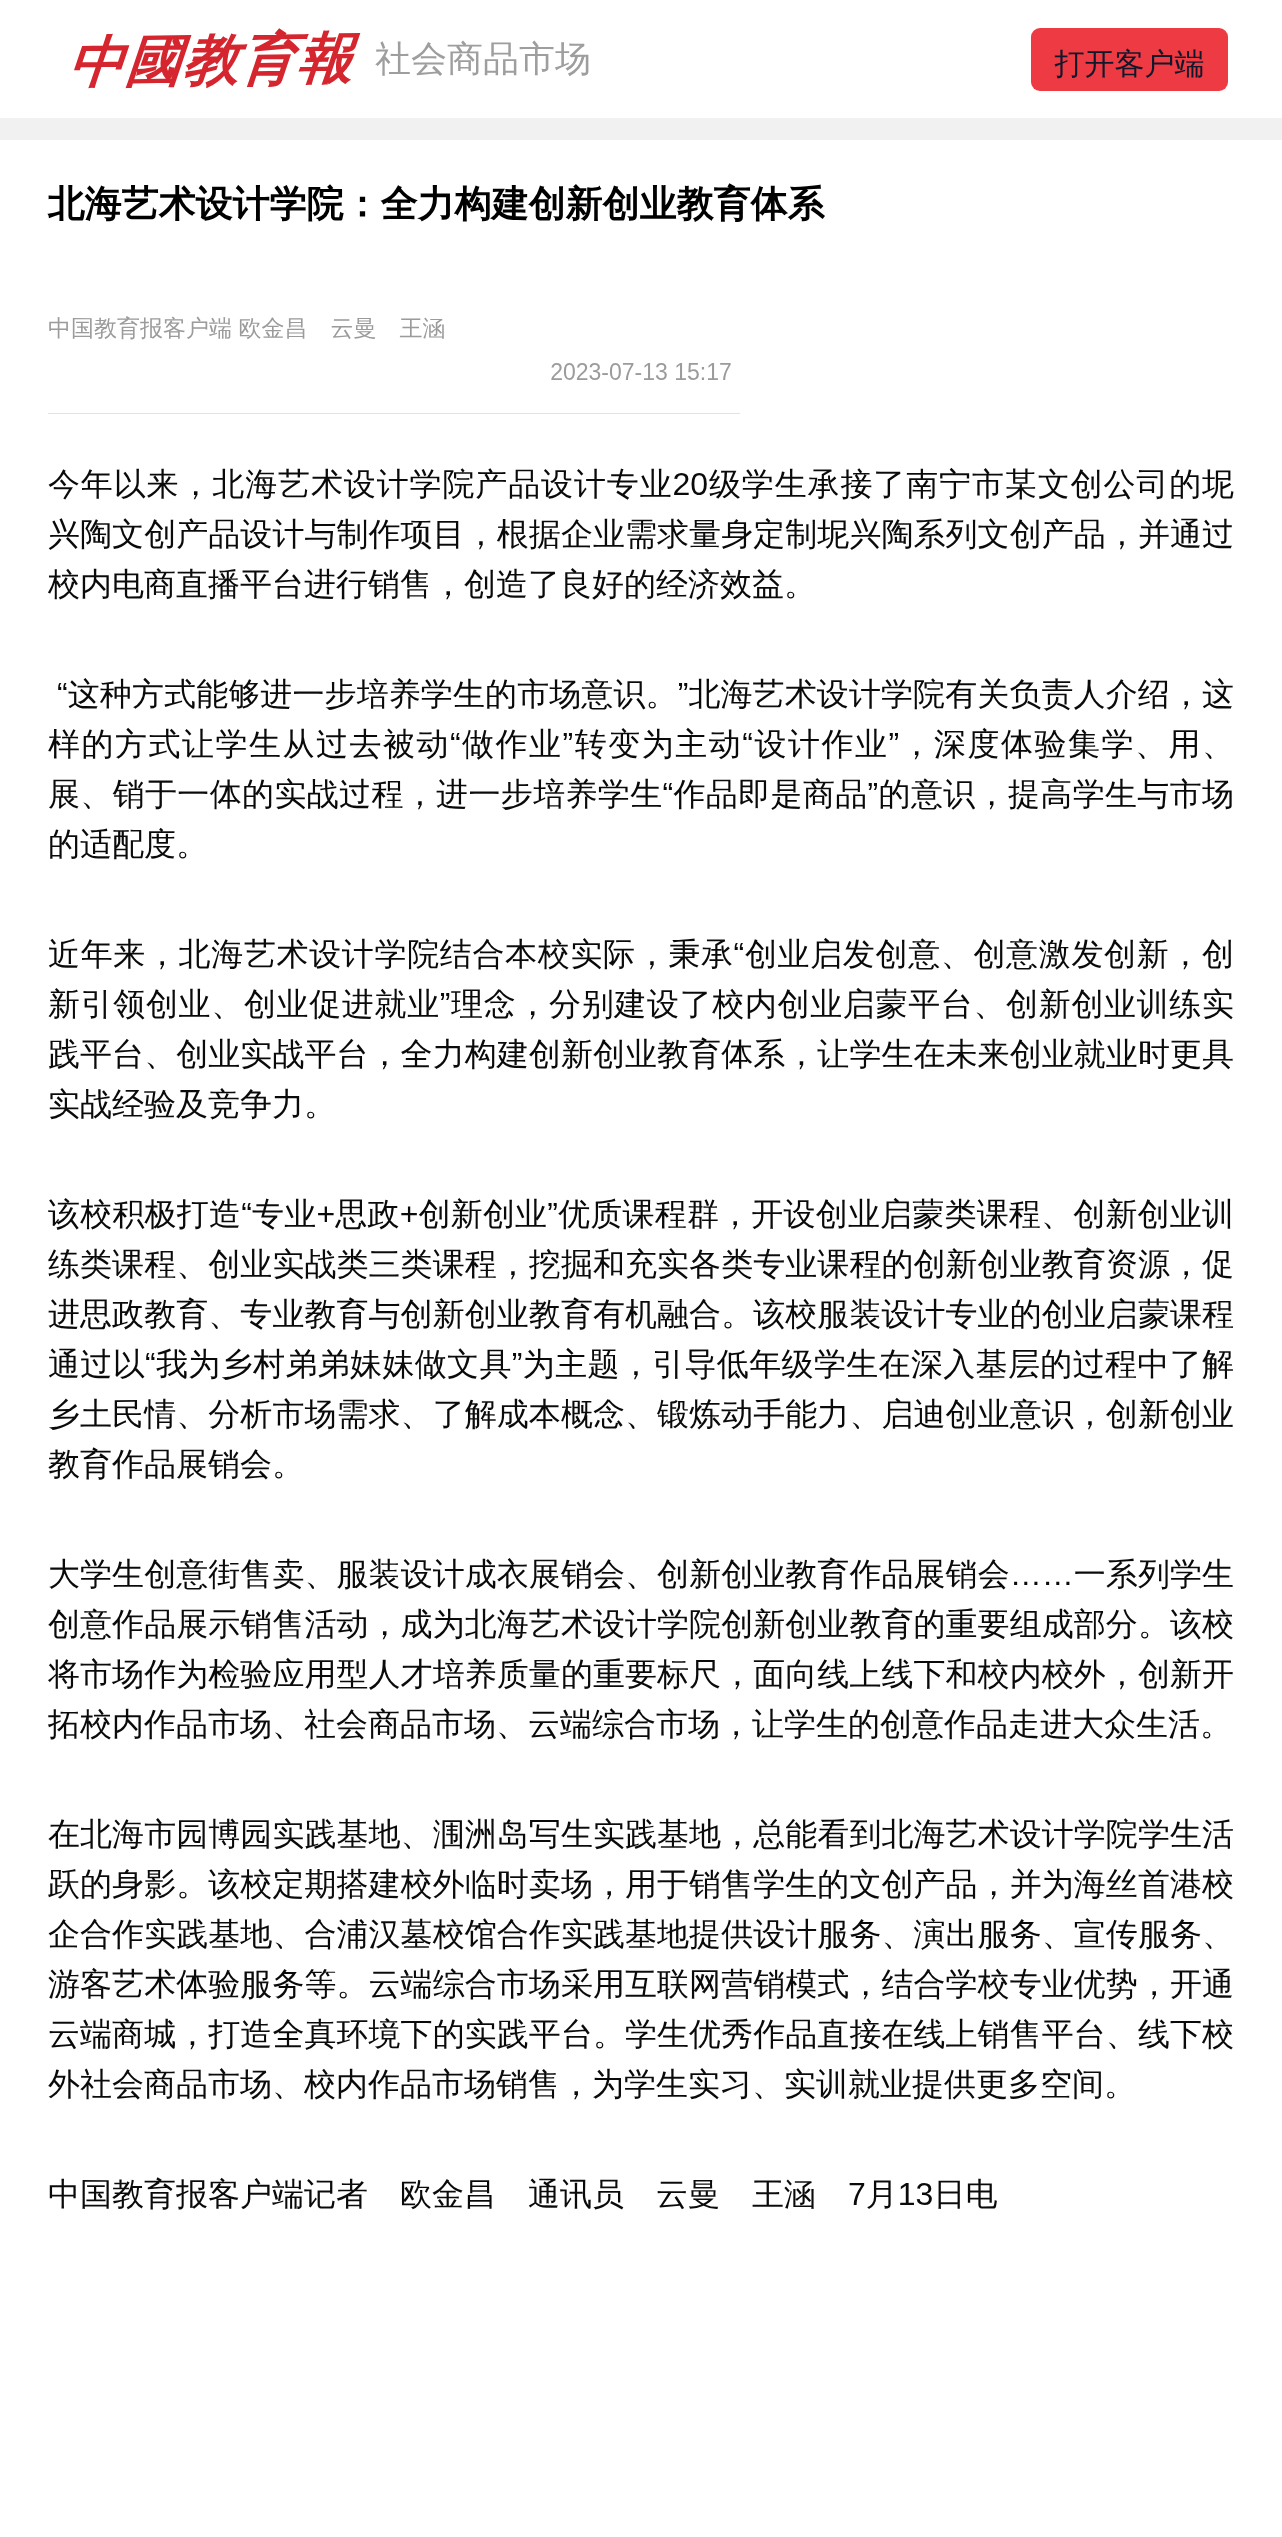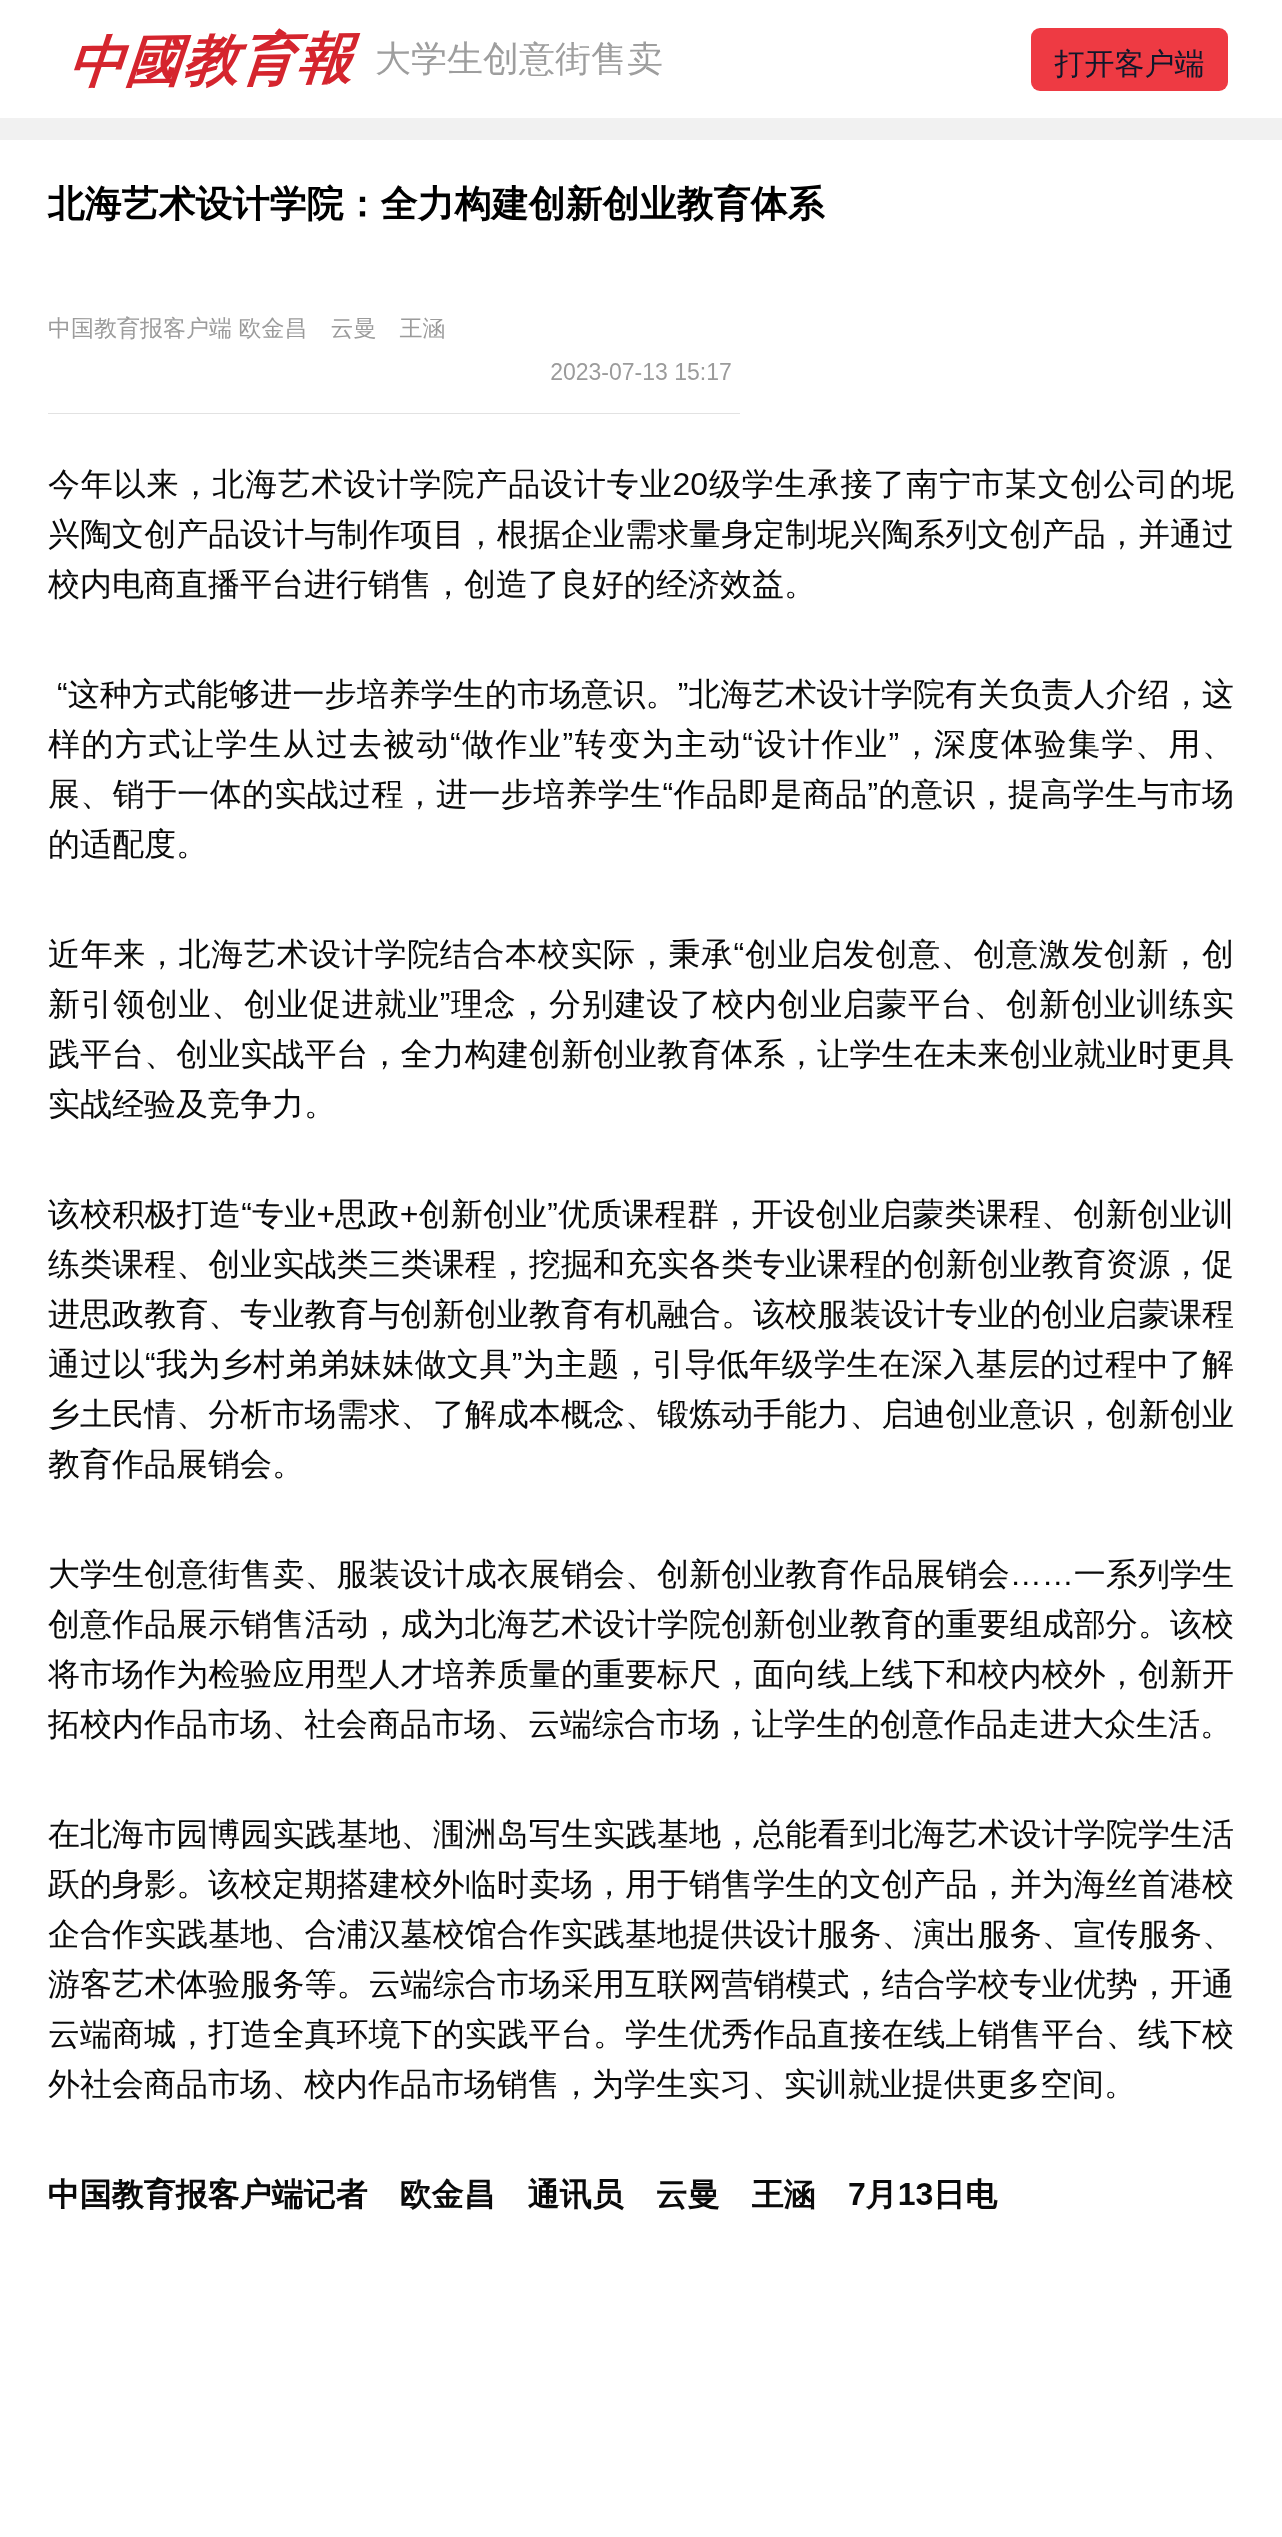--- a/index.html
+++ b/index.html
@@ -92,34 +92,34 @@
     font-size: 32px;
     line-height: 50px;
     color: #0a0a0a;
     text-align: justify;
   }
   .article-body p {
     margin: 0 0 60px;
     white-space: pre-wrap;
   }
   .signature {
-    font-weight: bold;
+    font-weight: normal;
     margin-bottom: 0 !important;
   }
 </style>
 </head>
 <body>
 
 <div class="page">
 
   <header class="site-header">
     <a class="logo">
       <span class="logo-text">中國教育報</span>
     </a>
-    <span class="tagline">大学生创意街售卖</span>
+    <span class="tagline">社会商品市场</span>
     <button class="open-app">打开客户端</button>
   </header>
 
   <div class="band"></div>
 
   <main class="content">
     <h1 class="article-title">北海艺术设计学院：全力构建创新创业教育体系</h1>
 
     <div class="byline">中国教育报客户端 欧金昌　云曼　王涵</div>
 

